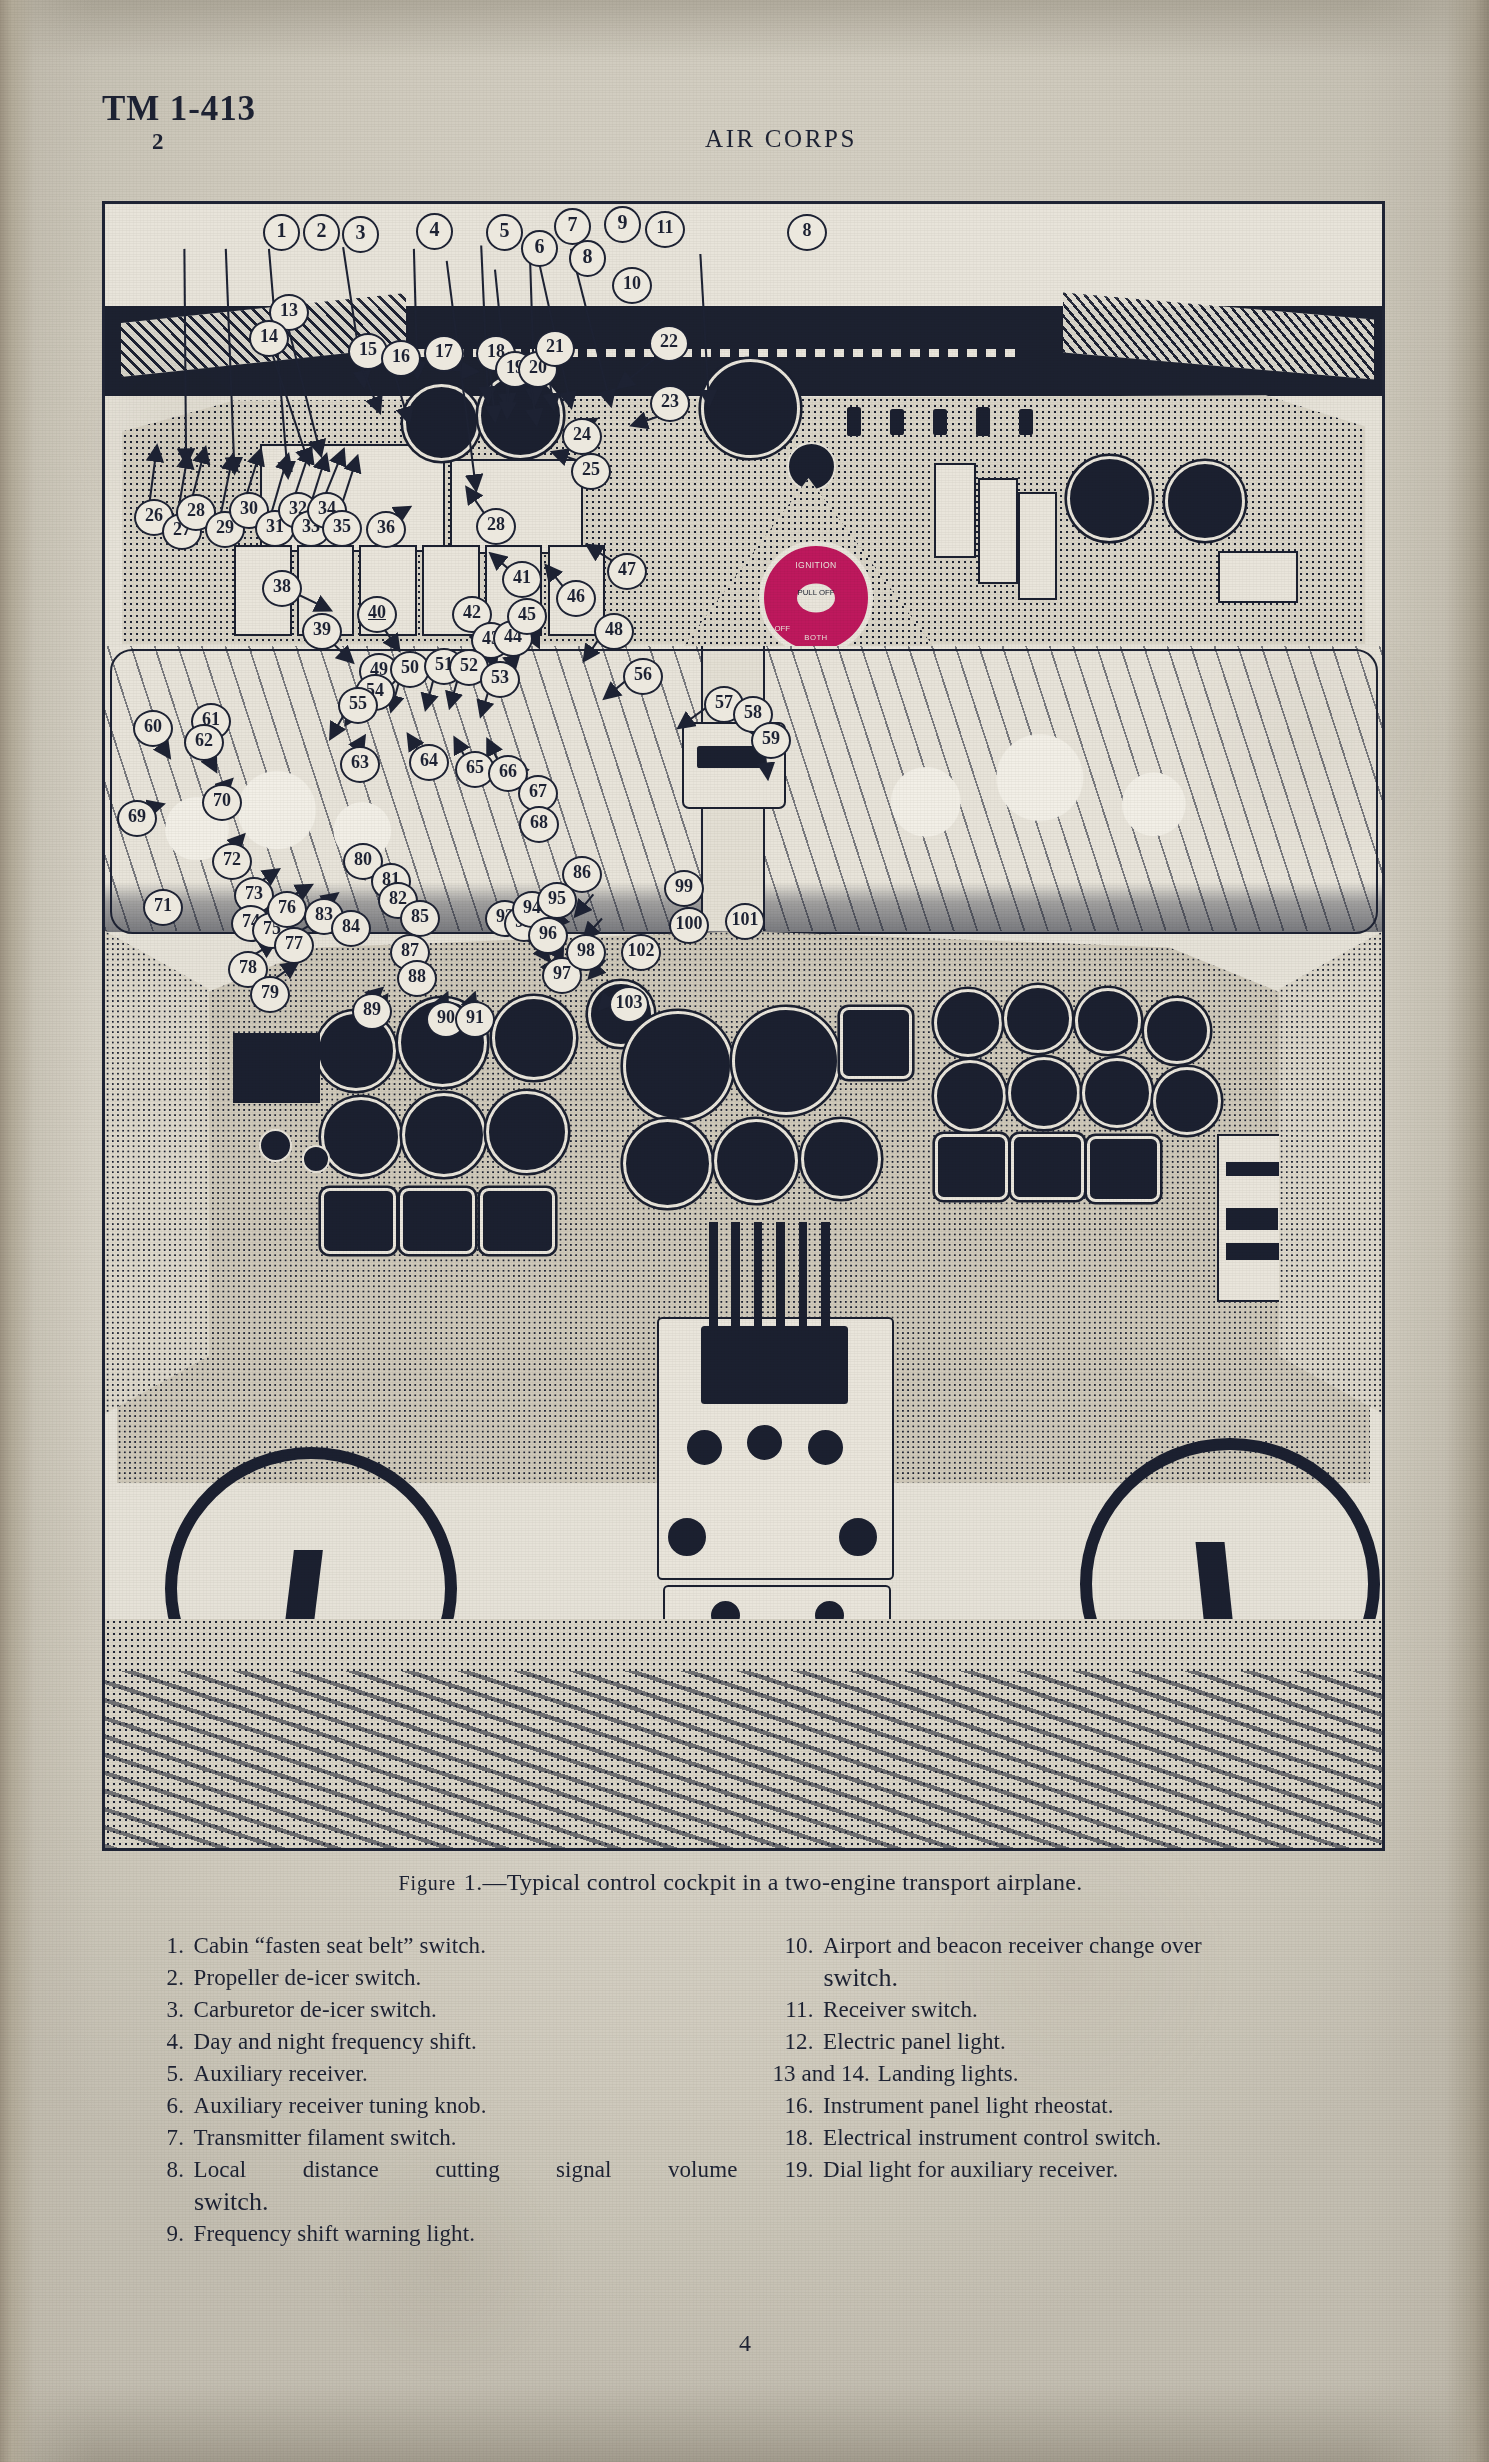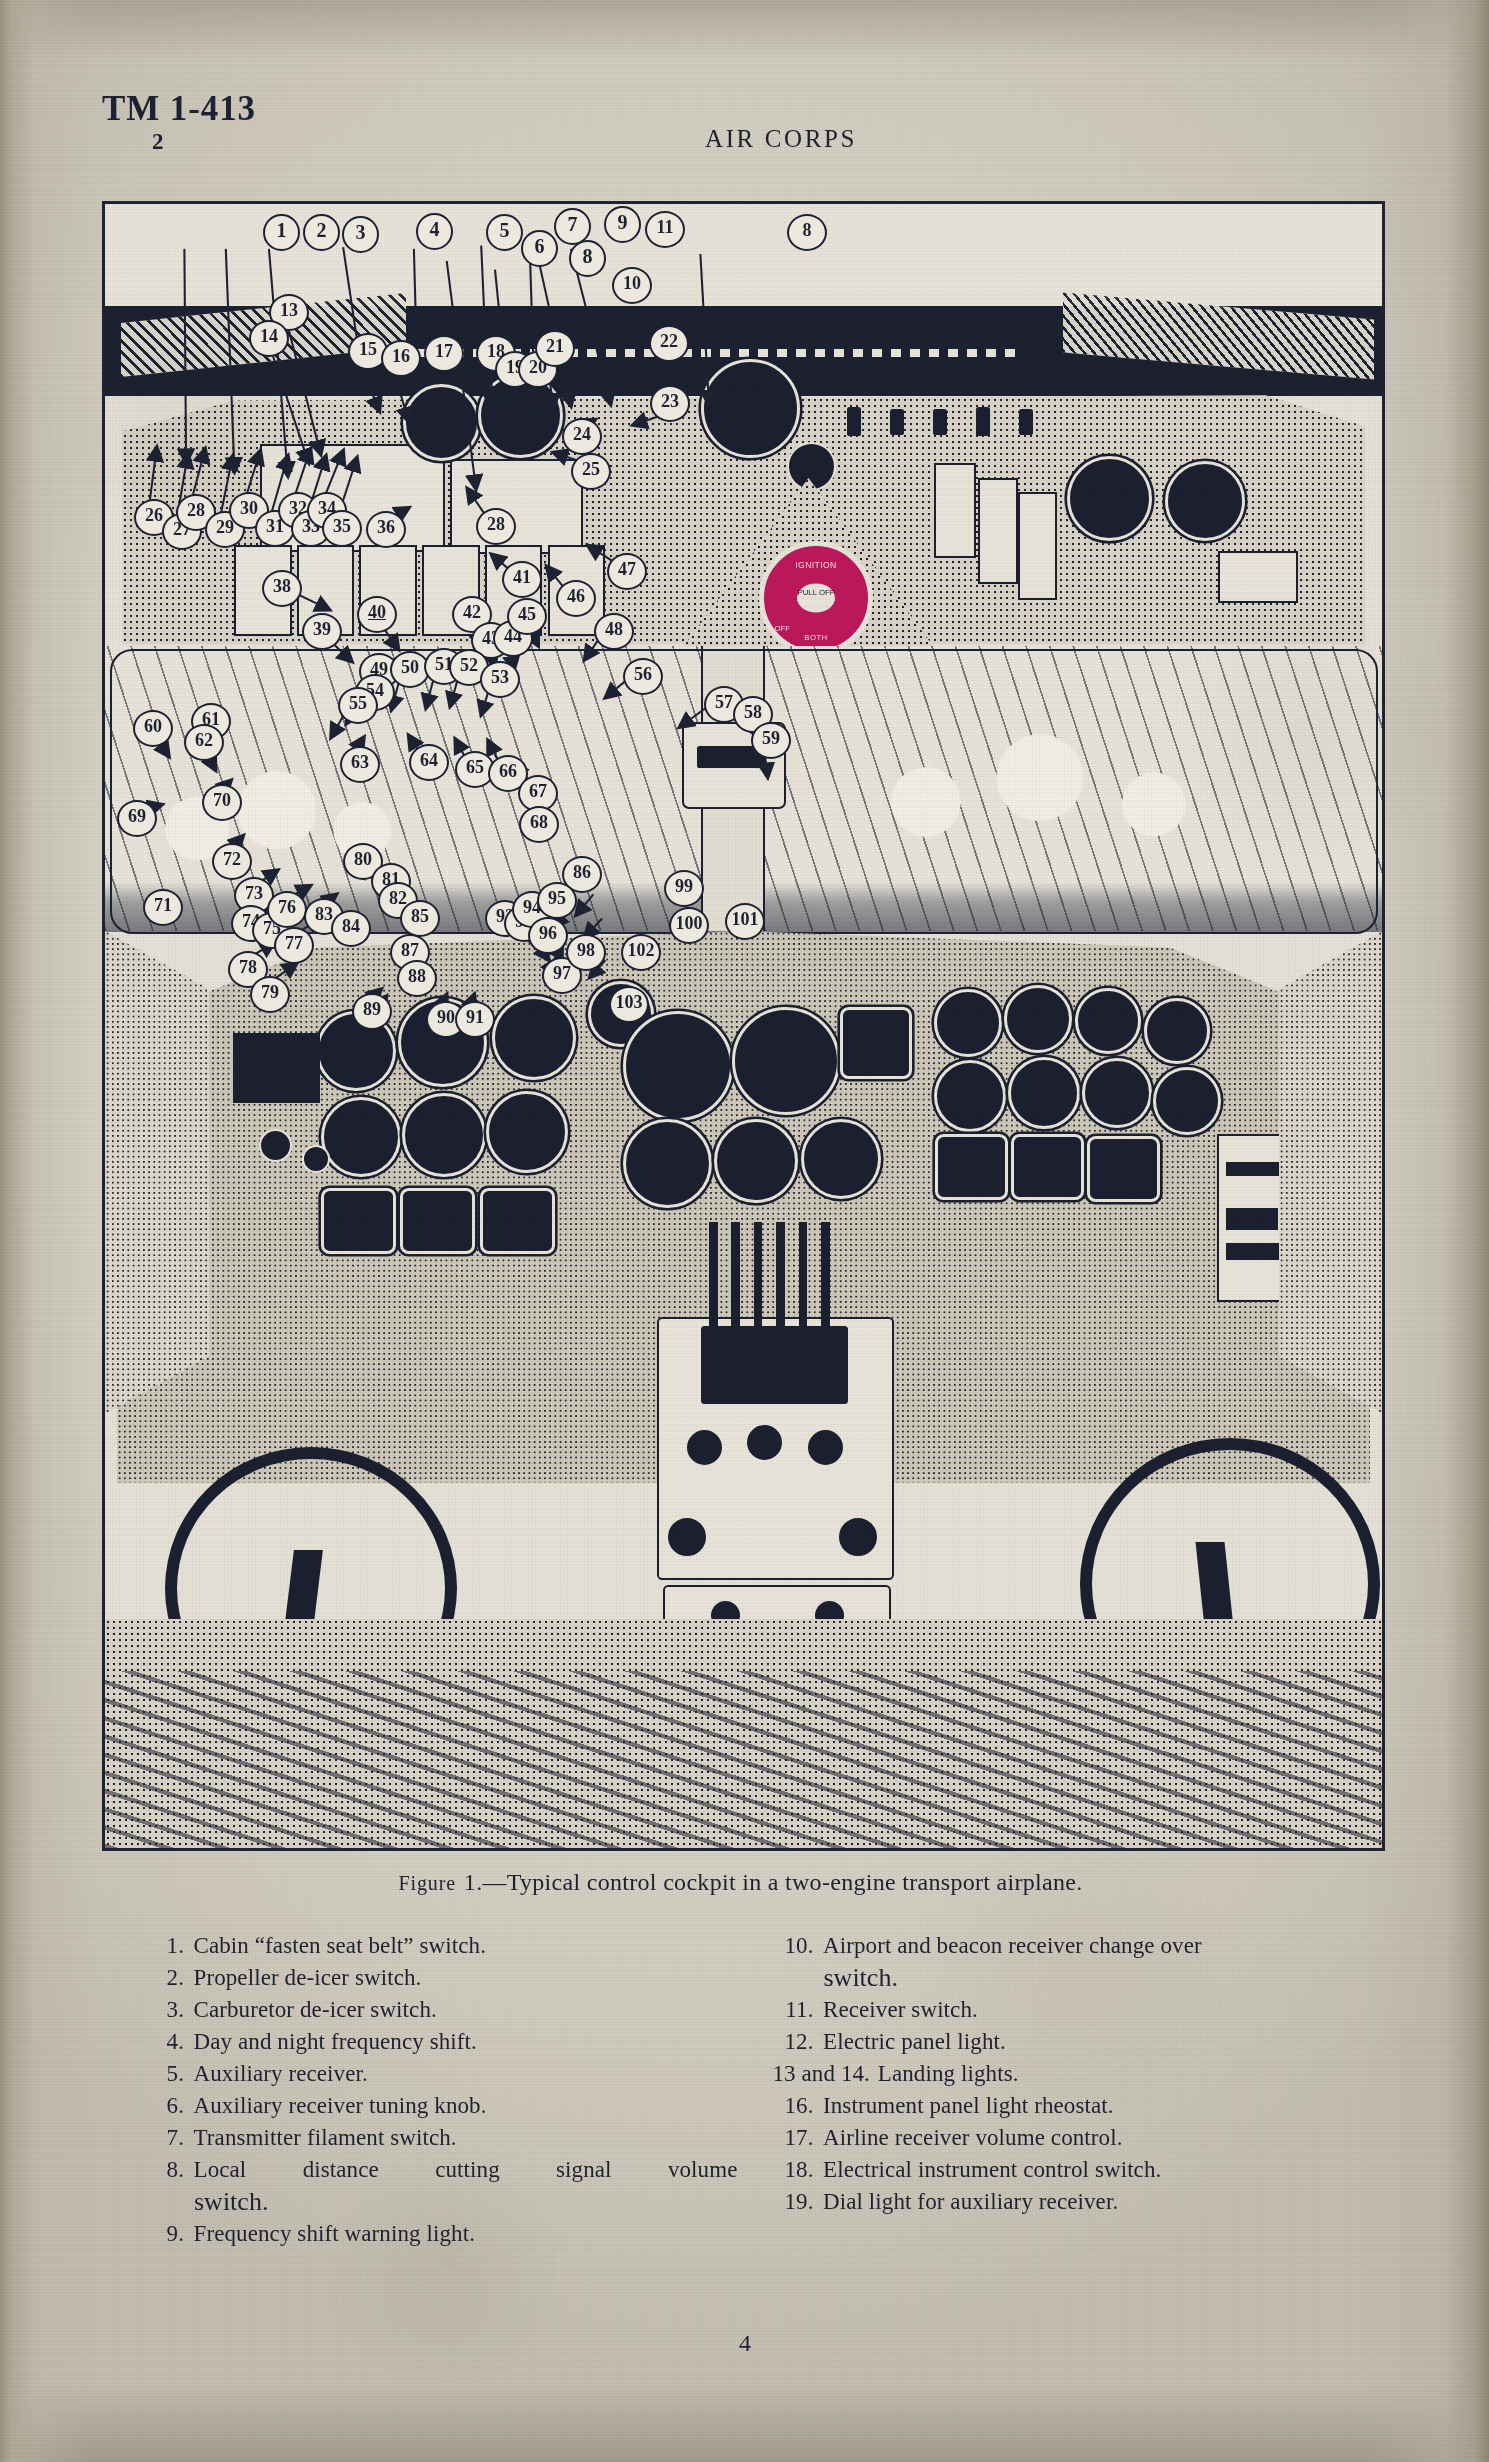--- a/index.html
+++ b/index.html
@@ -600,24 +600,20 @@
       </div>
       <div class="leg-item">
         <span class="leg-num" style="width:auto;text-align:left;margin-right:7.8px;">13 and 14.</span>
         <span class="leg-txt">Landing lights.</span>
       </div>
       <div class="leg-item">
         <span class="leg-num">16.</span>
         <span class="leg-txt">Instrument panel light rheostat.</span>
       </div>
       <div class="leg-item">
-        <span class="leg-num">17.</span>
-        <span class="leg-txt">Airline receiver volume control.</span>
-      </div>
-      <div class="leg-item">
         <span class="leg-num">18.</span>
         <span class="leg-txt">Electrical instrument control switch.</span>
       </div>
       <div class="leg-item">
         <span class="leg-num">19.</span>
         <span class="leg-txt">Dial light for auxiliary receiver.</span>
       </div>
     </div>
 
   </div>

